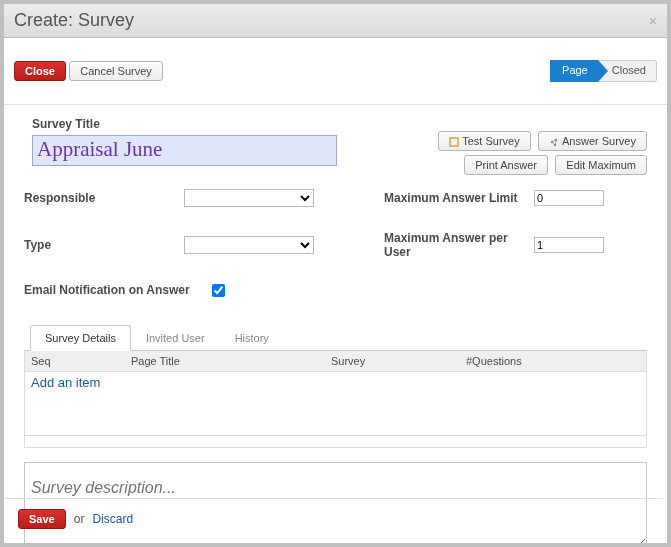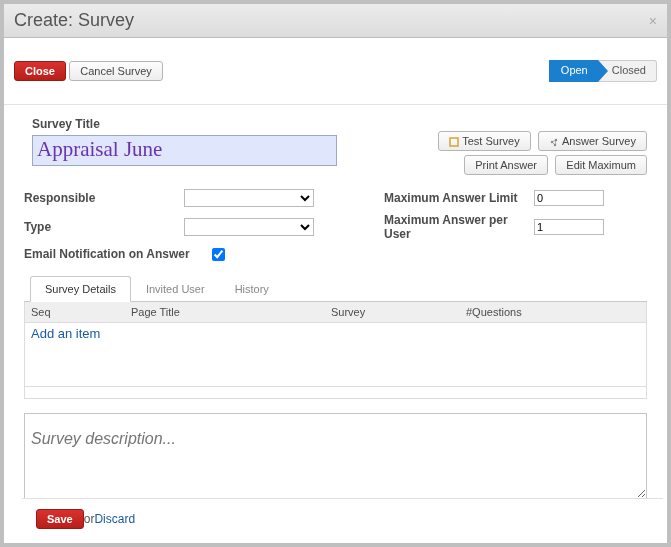--- a/index.html
+++ b/index.html
@@ -91,34 +91,34 @@
     background: #e0e6fb;
     padding: 1px 4px 3px 4px;
   }
   .action-btns { text-align: right; padding-top: 14px; }
   .action-btns .row { margin-bottom: 4px; white-space: nowrap; }
   .action-btns .btn { margin-left: 4px; }
 
   .form-grid {
     display: grid;
     grid-template-columns: 160px 140px 60px 150px 90px;
-    row-gap: 6px;
+    row-gap: 24px;
     align-items: center;
     font-size: 12px;
   }
   .form-grid label { font-weight: bold; }
   .form-grid select, .form-grid input[type=text] {
     border: 1px solid #bbb;
     font-size: 11px;
     padding: 1px 2px;
   }
   .form-grid select { width: 130px; height: 18px; background: #fff; }
   .form-grid input[type=text] { width: 70px; height: 16px; }
 
-  .tabs { margin-top: 14px; }
+  .tabs { margin-top: 27px; }
   .tabstrip {
     display: flex;
     border-bottom: 1px solid #c9c9c9;
     padding-left: 6px;
     gap: 0;
   }
   .tab {
     padding: 6px 14px;
     font-size: 11px;
     color: #888;
@@ -168,44 +168,45 @@
     resize: both;
     padding: 16px 6px;
     font-size: 16px;
     font-style: italic;
     color: #ec4899;
     font-family: Arial, sans-serif;
   }
 
   .footer {
     position: absolute;
-    left: 18px; right: 4px; bottom: 4px;
+    left: 0; right: 4px; bottom: 4px;
     padding: 10px 14px;
     border-top: 1px solid #e0e0e0;
     display: flex;
     align-items: center;
+    gap: 8px;
   }
   .footer .or { color: #555; font-size: 12px; }
   .footer a { color: #1a5aa5; text-decoration: none; font-size: 12px; }
 </style>
 </head>
 <body>
 
 <div class="titlebar">
   <h2>Create: Survey</h2>
   <span class="x">×</span>
 </div>
 
 <div class="toolbar">
   <div>
     <button class="btn btn-red">Close</button>
     <button class="btn">Cancel Survey</button>
   </div>
   <div class="status">
-    <div class="open">Open</div>
+    <div class="open">Page</div>
     <div class="closed">Closed</div>
   </div>
 </div>
 
 <div class="body-area">
   <div class="top-row">
     <div class="title-block">
       <label>Survey Title</label>
       <input class="title-input" type="text" value="Appraisal June" style="">
     </div>

